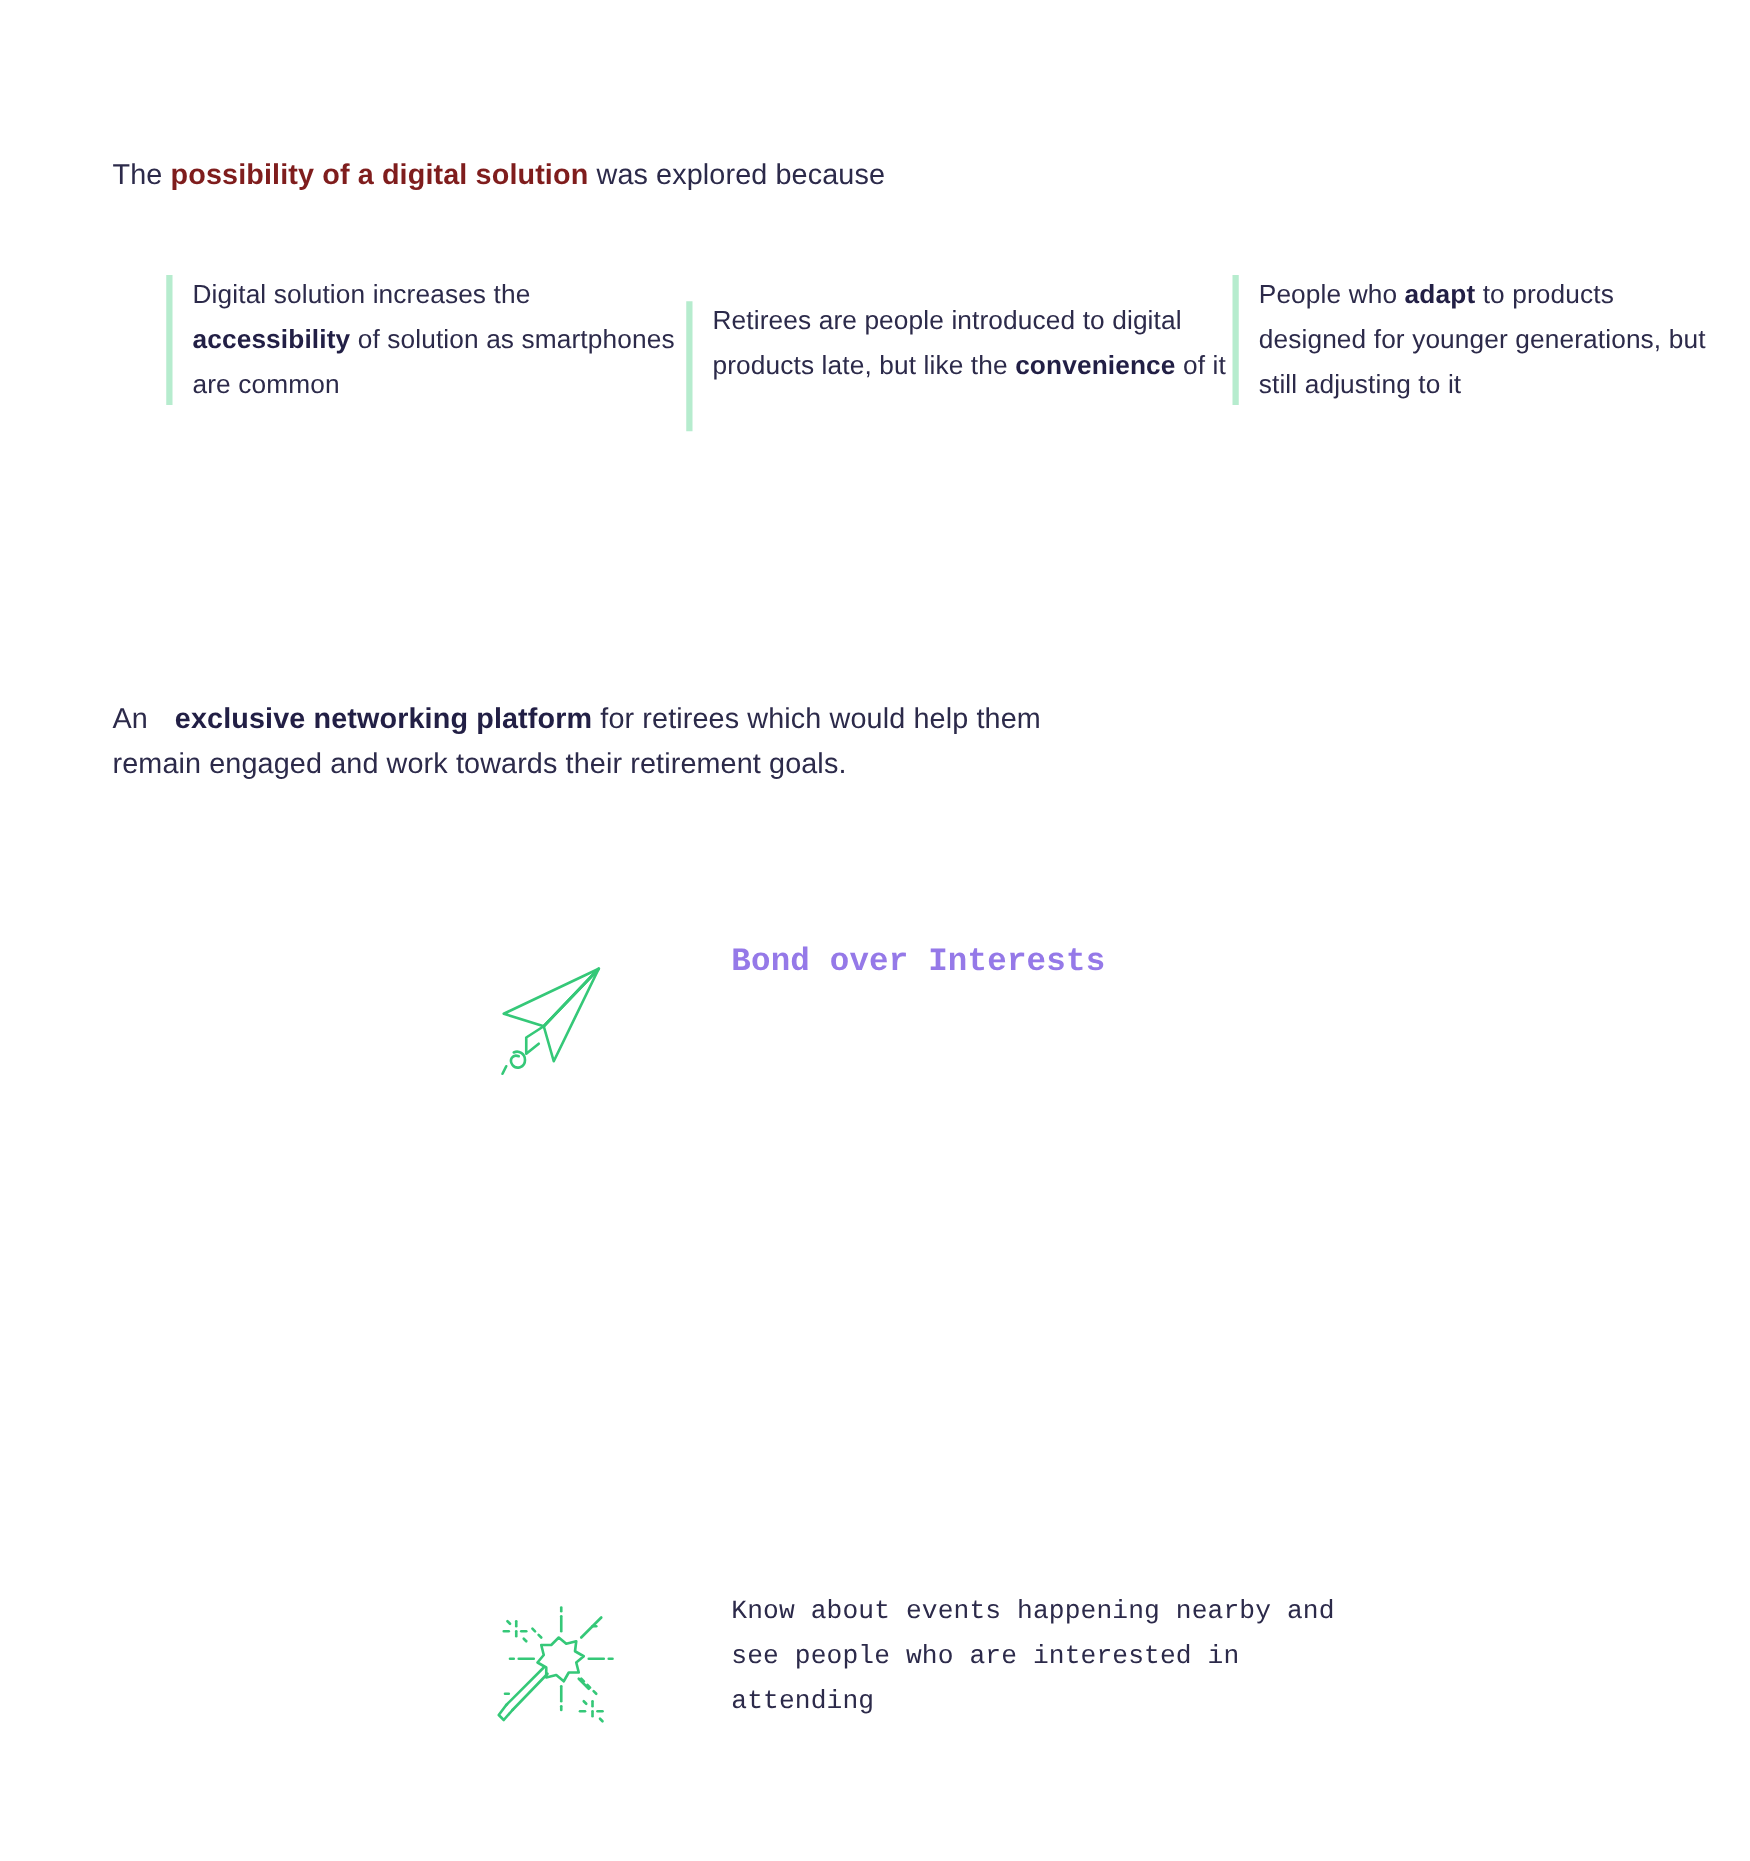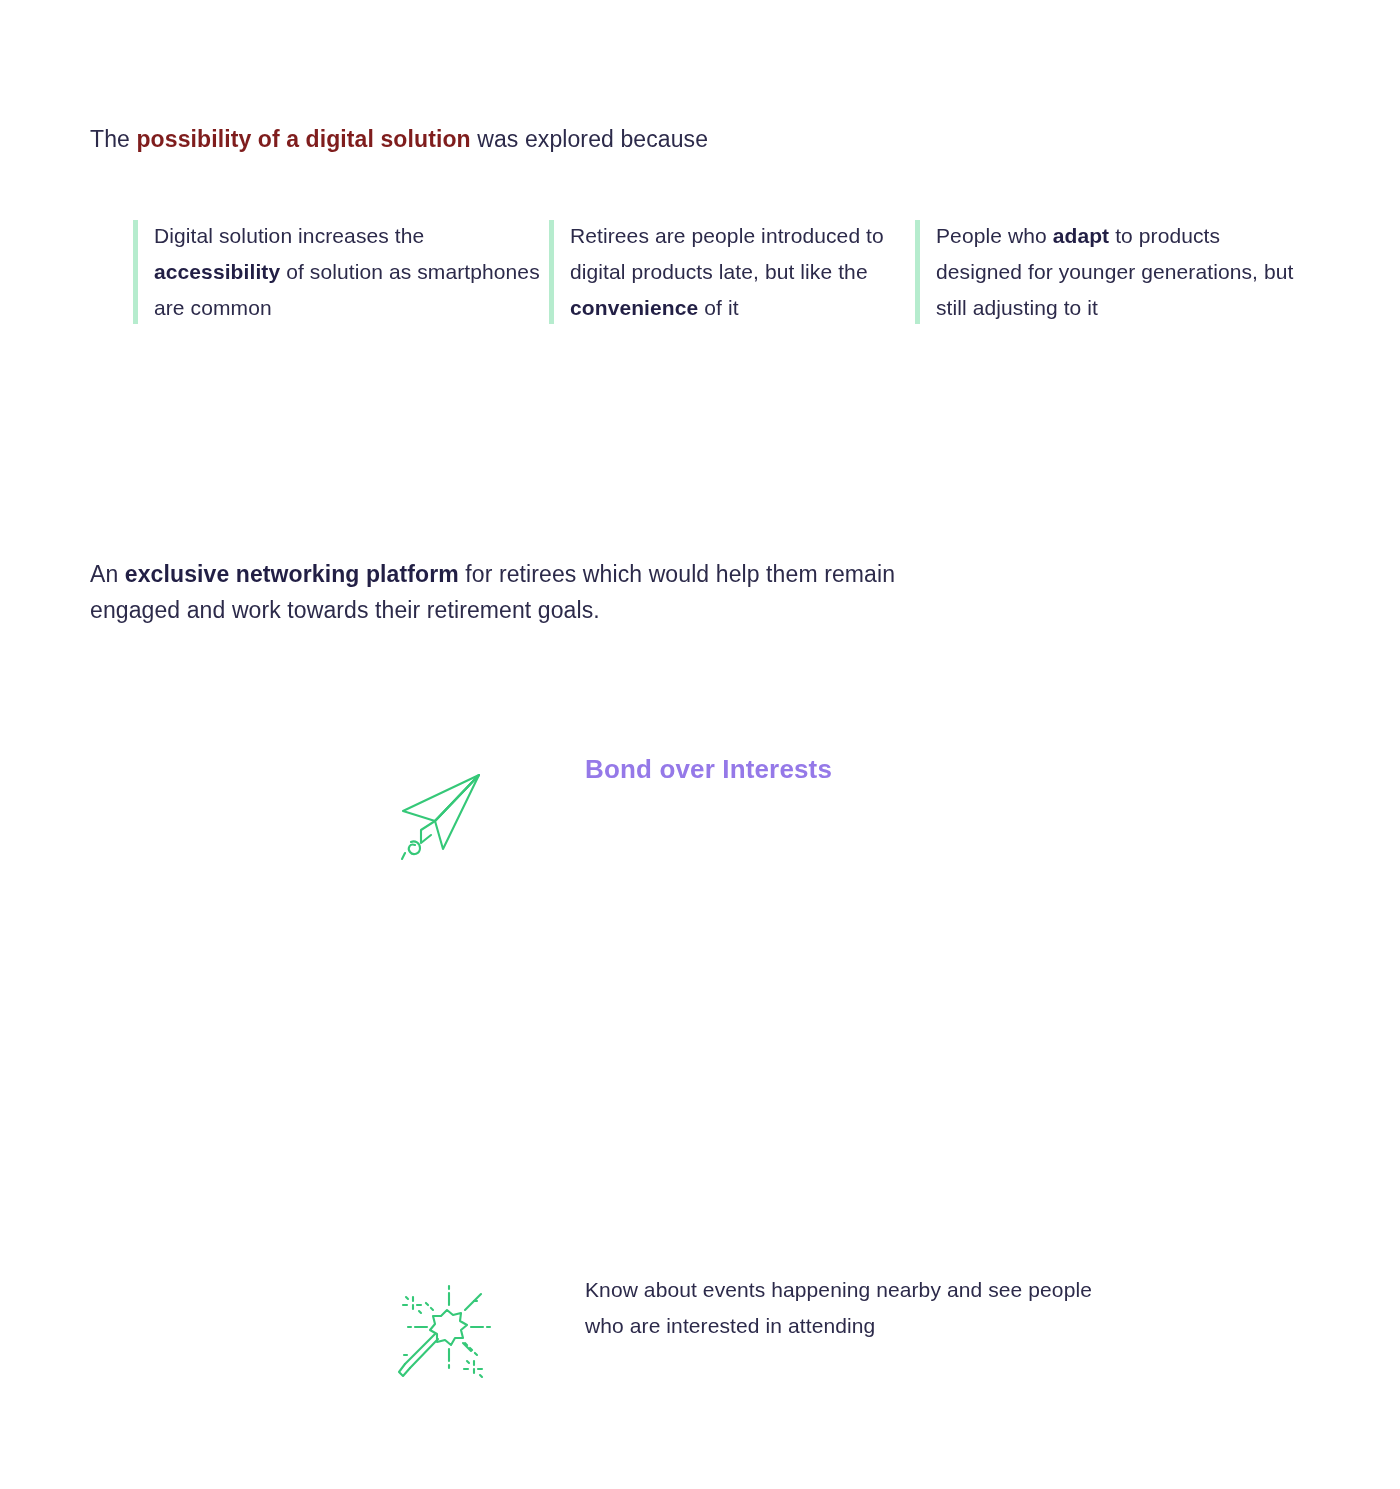--- a/index.html
+++ b/index.html
@@ -43,21 +43,21 @@
     display: flex;
     gap: 0;
     padding-left: 43px;
   }
   .reason {
     position: relative;
     padding-left: 21px;
     box-sizing: border-box;
   }
   .reason:nth-child(1) { width: 416px; }
-  .reason:nth-child(2) { width: 366px; }
+  .reason:nth-child(2) { width: 437px; margin-top: 21px; }
   .reason:nth-child(3) { width: 387px; }
 
   .reason .bar {
     position: absolute;
     left: 0;
     top: 2px;
     width: 5px;
     height: 104px;
     background: #b6ecce;
     border-radius: 0;
@@ -82,28 +82,30 @@
     width: 820px;
     font-size: 23px;
     line-height: 36px;
     letter-spacing: 0.1px;
     color: #2c2a4a;
     font-weight: 400;
   }
   .solution .em {
     font-weight: 700;
     color: #221f45;
+    margin-left: 15px;
   }
 
   
   .features {
     position: absolute;
     left: 0;
     top: 740px;
     width: 1124px;
+    font-family: Liberation Mono, monospace;
   }
   .feature {
     position: relative;
     height: 260px;
     display: flex;
     align-items: flex-start;
   }
   .feature .icon-slot {
     position: absolute;
     left: 386px;

